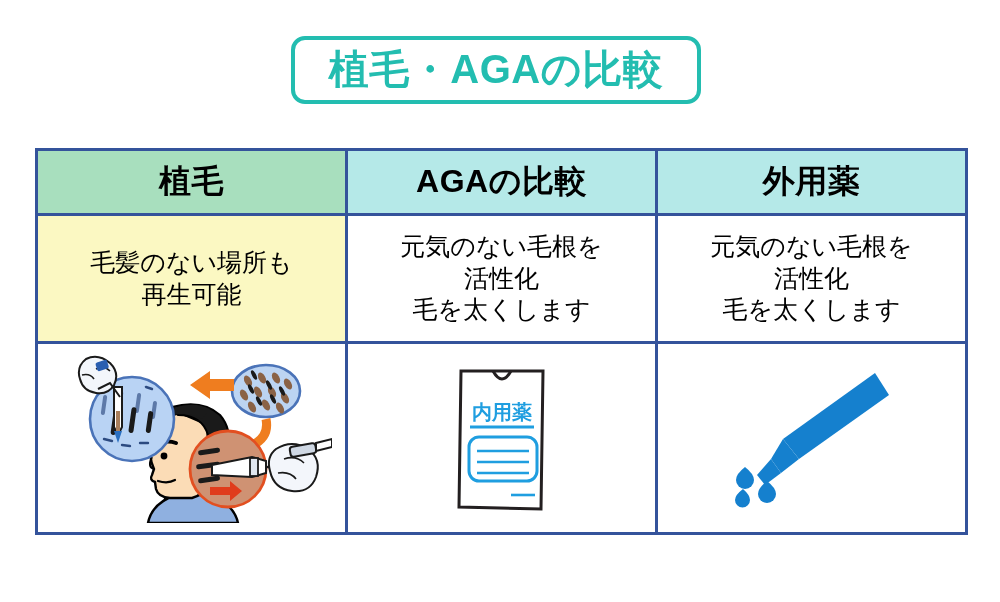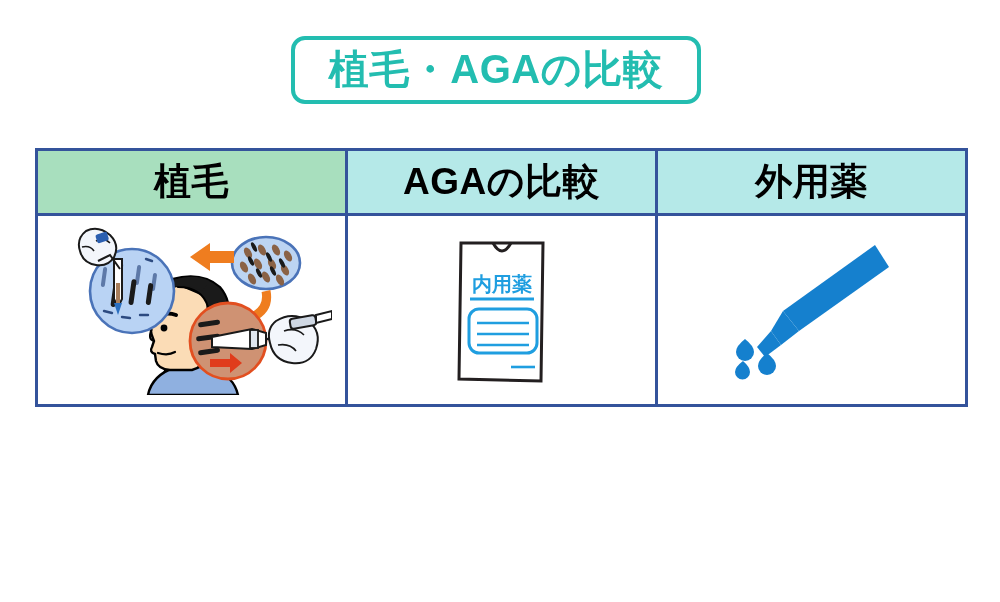--- a/index.html
+++ b/index.html
@@ -57,21 +57,21 @@
     text-align: center;
     vertical-align: middle;
     padding: 0;
   }
   col.c1 { width: 310px; }
   col.c2 { width: 310px; }
   col.c3 { width: 310px; }
 
   th.head {
     height: 62px;
-    font-size: 37px;
+    font-size: 32px;
     font-weight: bold;
     letter-spacing: 0.5px;
   }
   th.head-green { background: #a8dfbe; }
   th.head-cyan  { background: #b5e9e8; }
 
   td.body-cell {
     font-size: 25px;
     line-height: 1.26;
     background: #ffffff;
@@ -112,20 +112,42 @@
       </colgroup>
     <thead>
       <tr>
         <th class="head head-green">植毛</th>
         <th class="head head-cyan">AGAの比較</th>
         <th class="head head-cyan">外用薬</th>
       </tr>
     </thead>
     <tbody>
 
+      <tr class="row-desc">
+        <td class="body-cell yellow">
+          <div class="cell-lines">
+            <span>毛髪のない場所も</span>
+            <span>再生可能</span>
+          </div>
+        </td>
+        <td class="body-cell">
+          <div class="cell-lines">
+            <span>元気のない毛根を</span>
+            <span>活性化</span>
+            <span>毛を太くします</span>
+          </div>
+        </td>
+        <td class="body-cell">
+          <div class="cell-lines">
+            <span>元気のない毛根を</span>
+            <span>活性化</span>
+            <span>毛を太くします</span>
+          </div>
+        </td>
+      </tr>
 
 
       <tr class="row-img">
 
         <td>
           <div class="ill">
             <svg width="280" height="170" viewBox="0 0 280 170">
 
               <path d="M112 170 L112 152 Q112 140 126 137 L152 133 Q166 136 166 150 L166 170 Z" fill="#8fb0e0" stroke="#000" stroke-width="2.4"></path>
               <path d="M96 170 Q100 150 124 142 L158 142 Q182 151 186 170 Z" fill="#8fb0e0" stroke="#000" stroke-width="2.4"></path>

